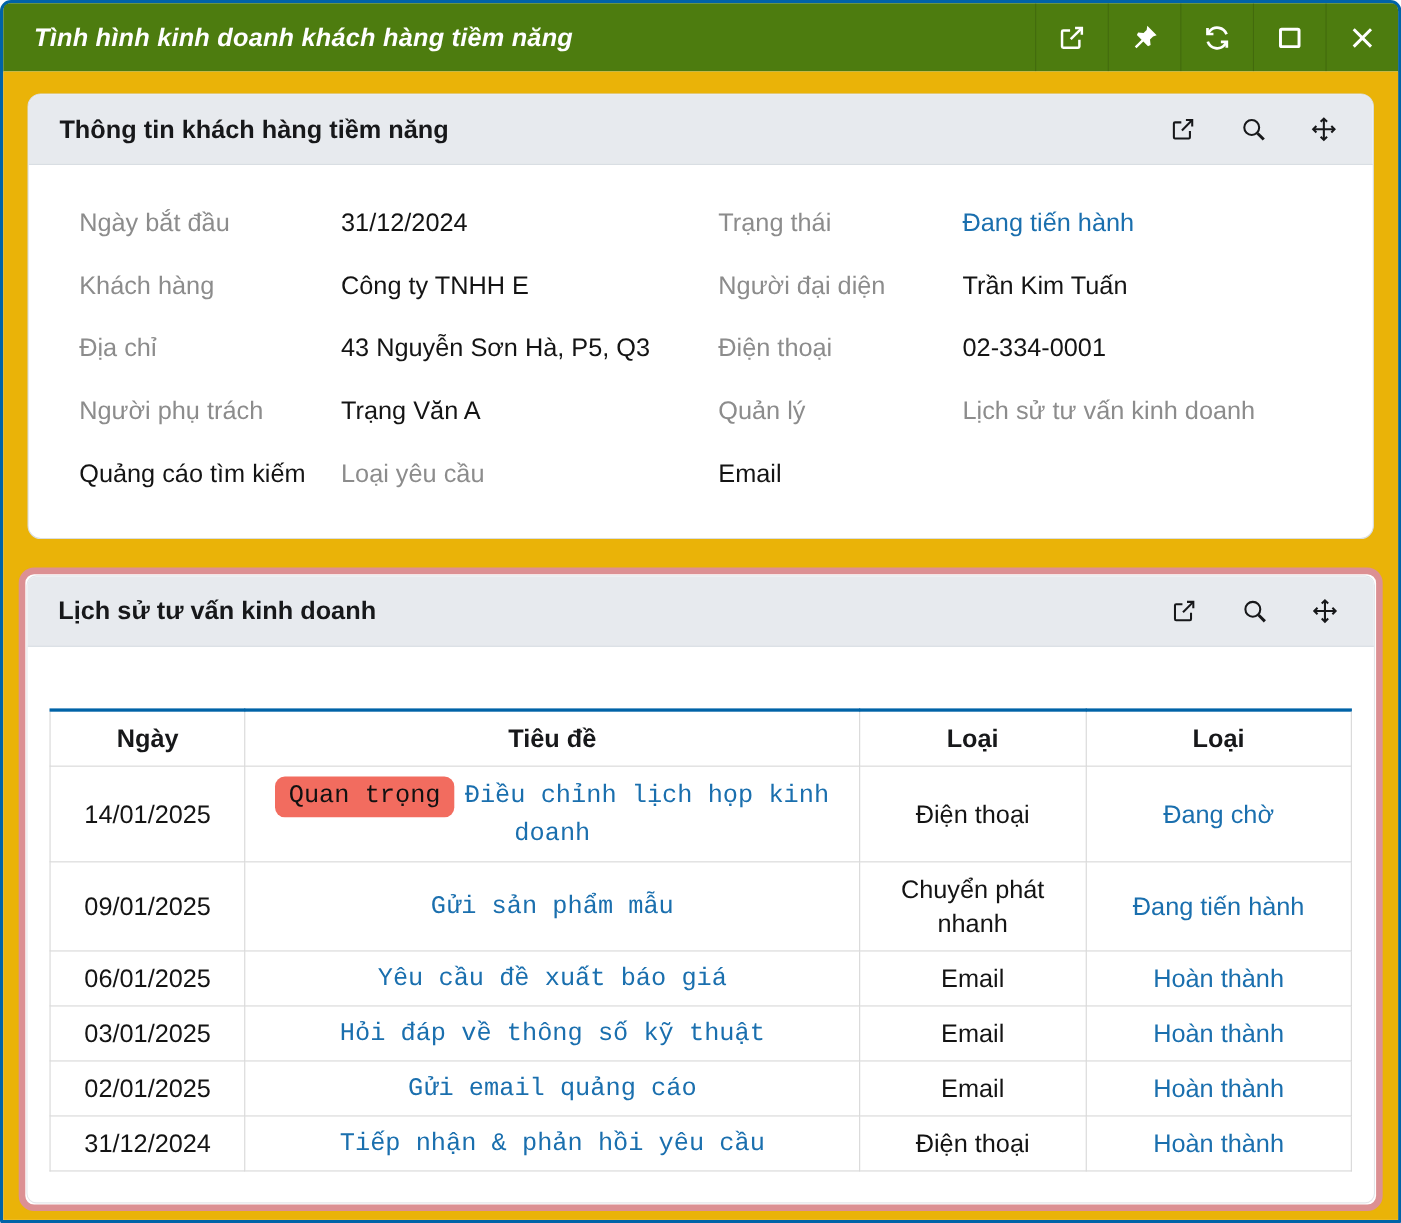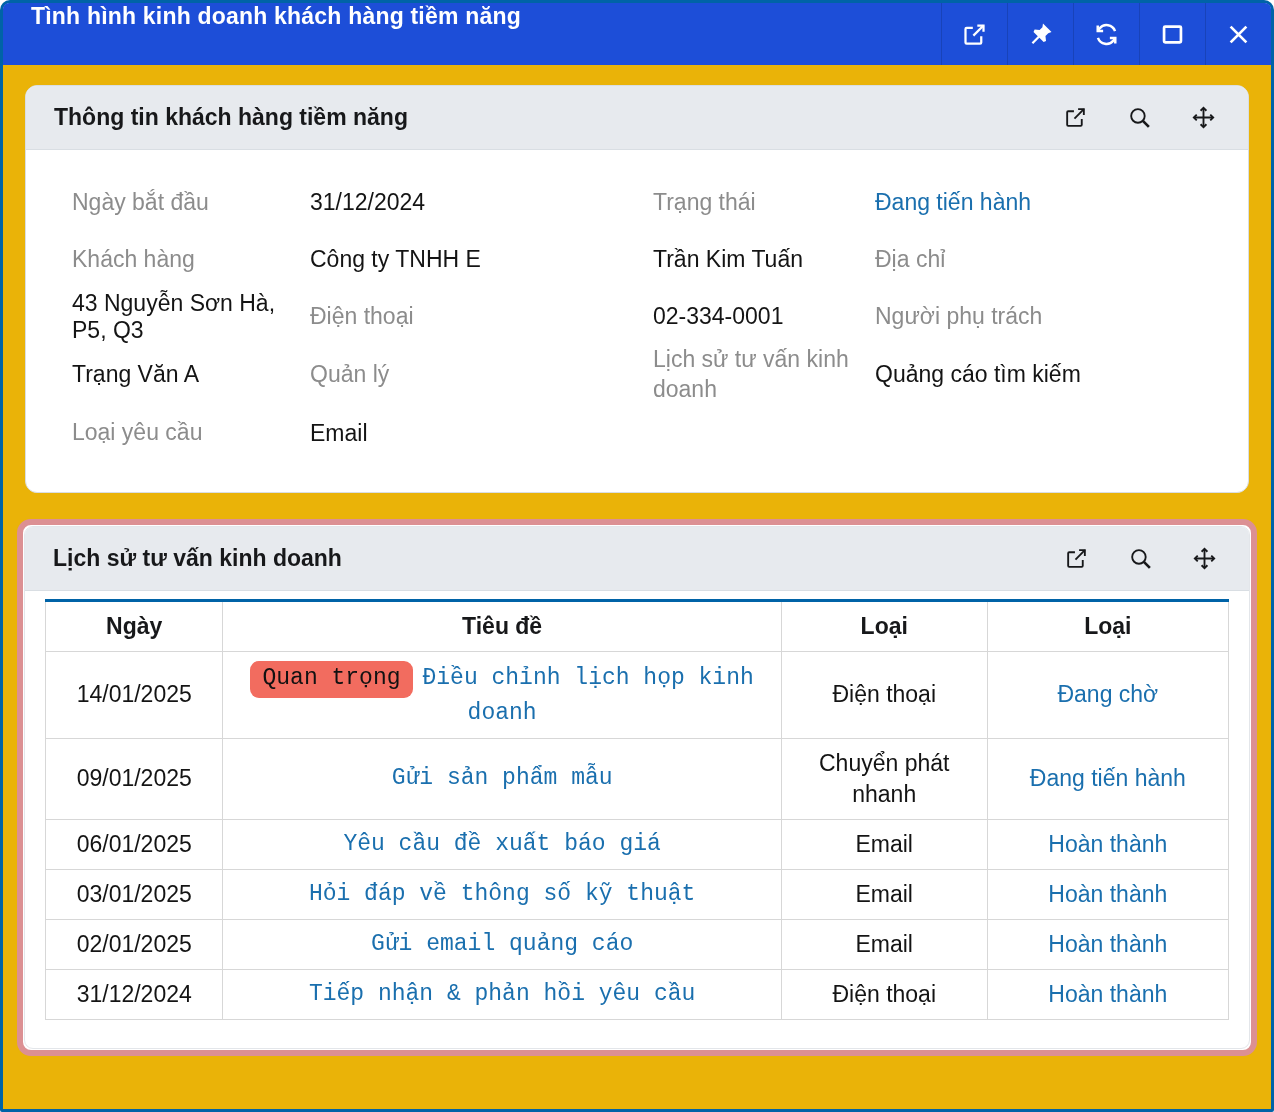--- a/index.html
+++ b/index.html
@@ -13,24 +13,25 @@
   .window {
     width: 1274px; height: 1112px;
     border: 3px solid #0063a7;
     border-radius: 10px 10px 2px 2px;
     background: #ffffff;
     display: flex; flex-direction: column;
   }
   
   .titlebar {
     height: 62px; flex: 0 0 62px;
-    background: #1d4ed8;
+    background: #4d7c0f;
     border-radius: 6px 6px 0 0;
-    display: flex; align-items: flex-start;
+    display: flex; align-items: center;
     color: #ffffff;
+    font-style: italic;
   }
   .titlebar-title {
     padding-left: 28px;
     font-size: 23px; font-weight: 700;
     letter-spacing: 0.2px;
     flex: 1 1 auto;
     white-space: nowrap;
   }
   .titlebar-actions { display: flex; height: 100%; }
   .tb-btn {
@@ -90,21 +91,21 @@
   .info-value.is-link { color: #1a6fae; }
   
   .highlight-wrap {
     margin: 26px -8px 0 -8px;
     border: 6px solid #dc9093;
     border-radius: 14px;
     background: #ffffff;
     padding: 1px;
   }
   .highlight-wrap .panel { border-radius: 9px; border-color: #e3e6ea; }
-  .history-body { padding: 8px 20px 28px 20px; }
+  .history-body { padding: 24px 20px 28px 20px; margin-top: 32px; }
   table.history {
     width: 100%;
     border-collapse: collapse;
     font-size: 23px;
     border-top: 3px solid #0063a7;
   }
   table.history th, table.history td {
     border: 1px solid #d7d7d7;
     text-align: center;
     vertical-align: middle;
@@ -221,20 +222,21 @@
       </div>
       <div class="info-body">
         <div class="info-grid">
           <div class="info-cell info-label">Ngày bắt đầu</div>
           <div class="info-cell info-value">31/12/2024</div>
           <div class="info-cell info-label">Trạng thái</div>
           <div class="info-cell info-value is-link">Đang tiến hành</div>
 
           <div class="info-cell info-label">Khách hàng</div>
           <div class="info-cell info-value">Công ty TNHH E</div>
+          <div class="info-cell info-label">Người đại diện</div>
           <div class="info-cell info-value">Trần Kim Tuấn</div>
 
           <div class="info-cell info-label">Địa chỉ</div>
           <div class="info-cell info-value">43 Nguyễn Sơn Hà, P5, Q3</div>
           <div class="info-cell info-label">Điện thoại</div>
           <div class="info-cell info-value">02-334-0001</div>
 
           <div class="info-cell info-label">Người phụ trách</div>
           <div class="info-cell info-value">Trạng Văn A</div>
           <div class="info-cell info-label">Quản lý</div>

